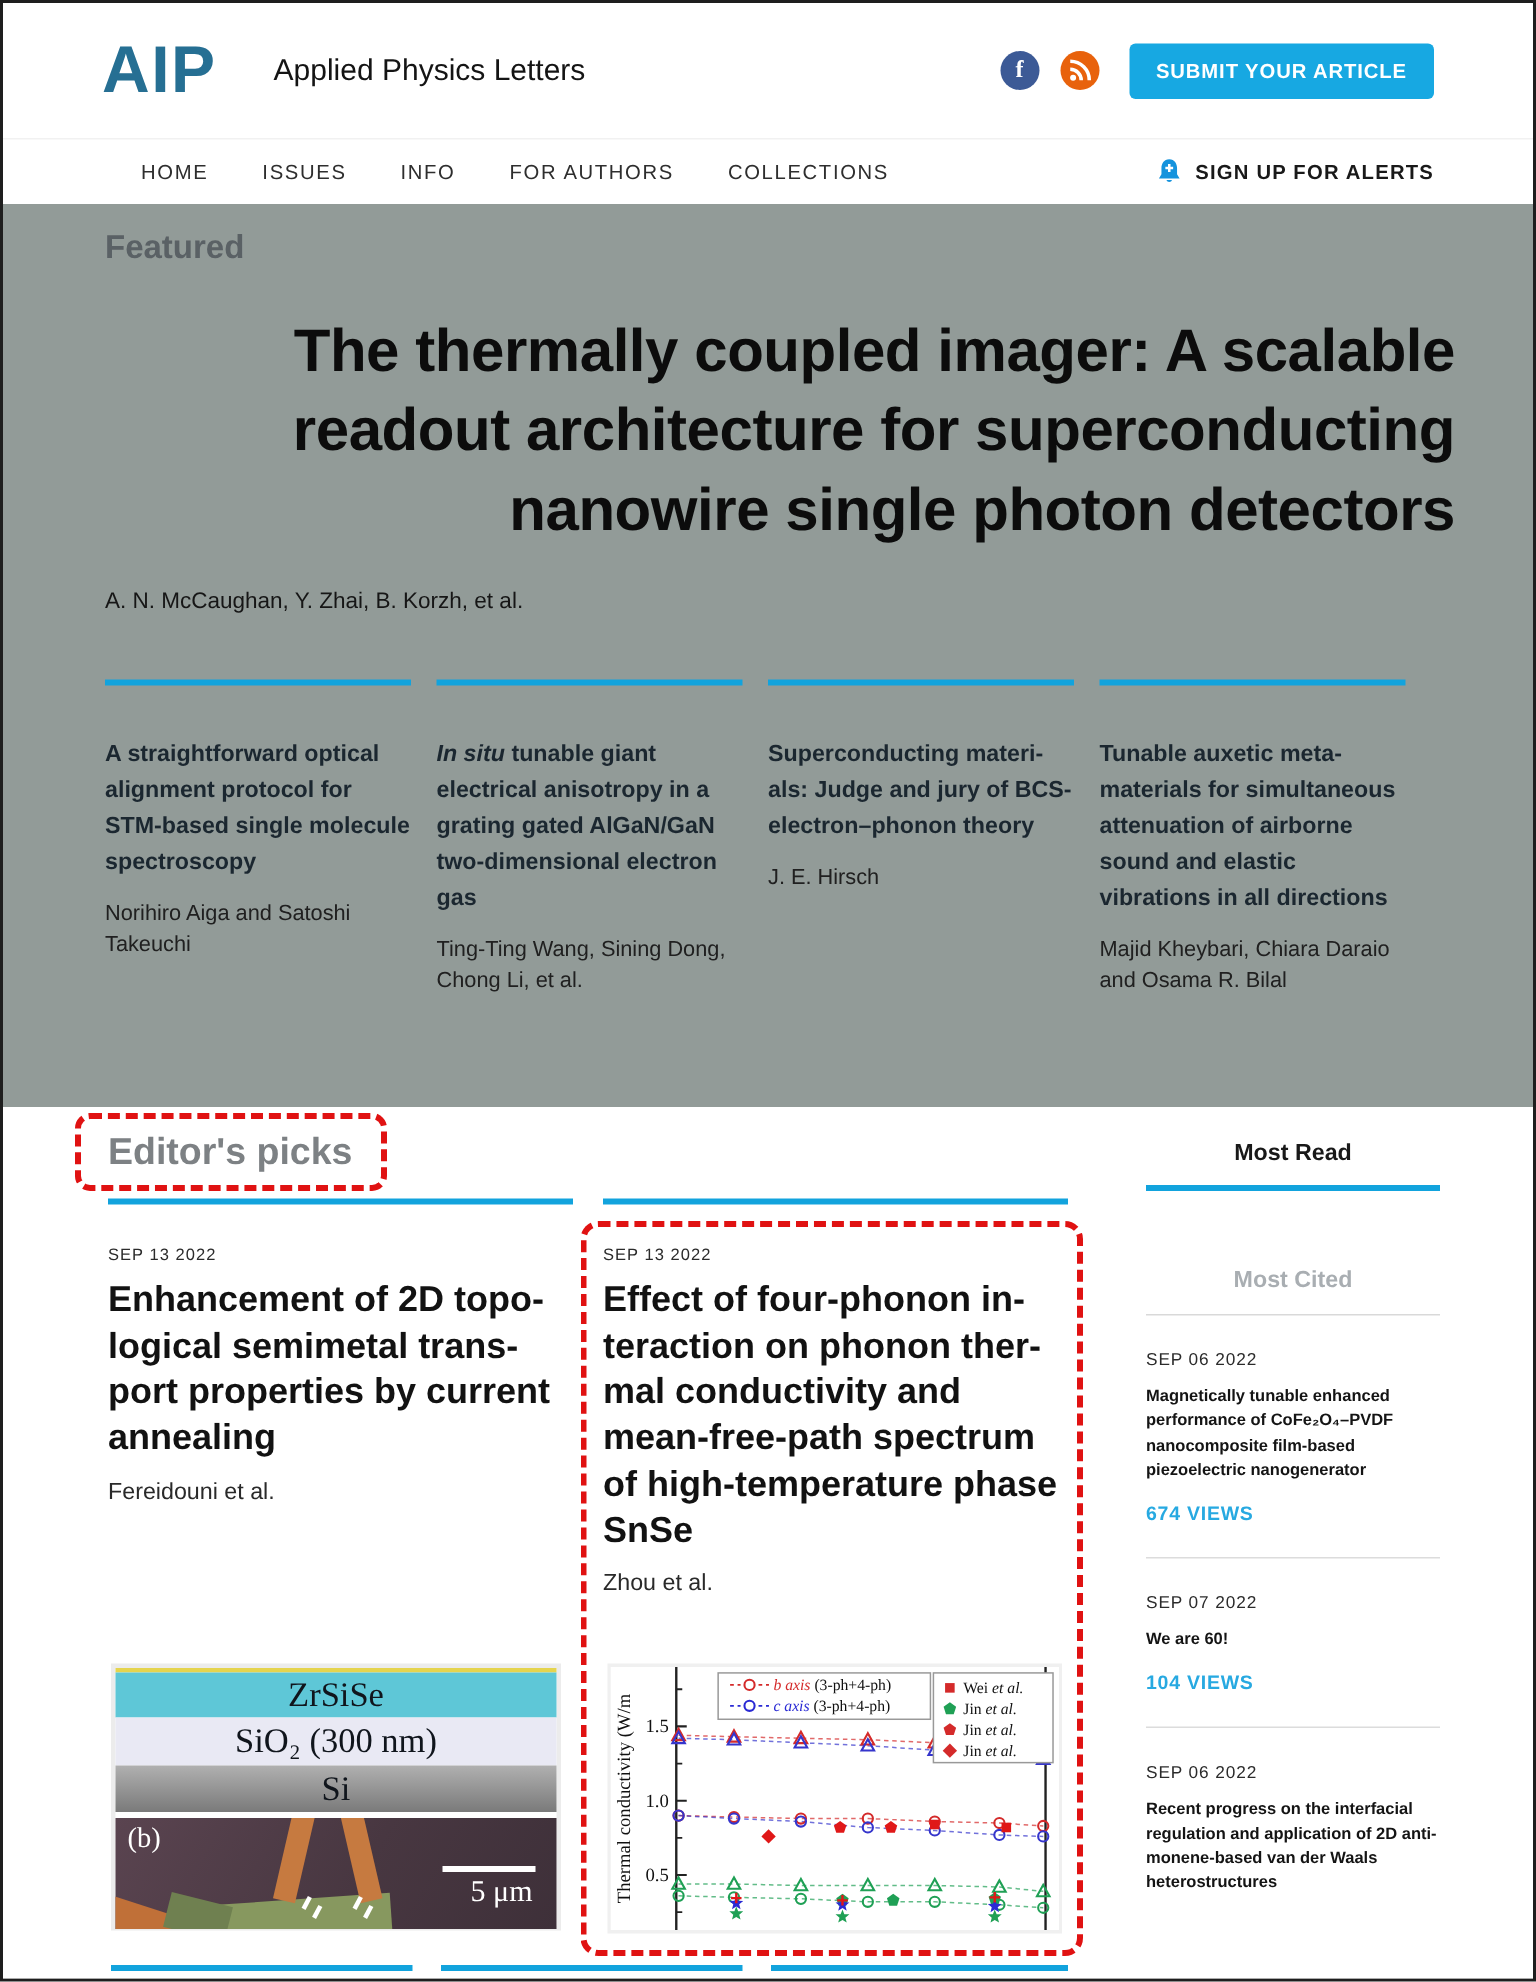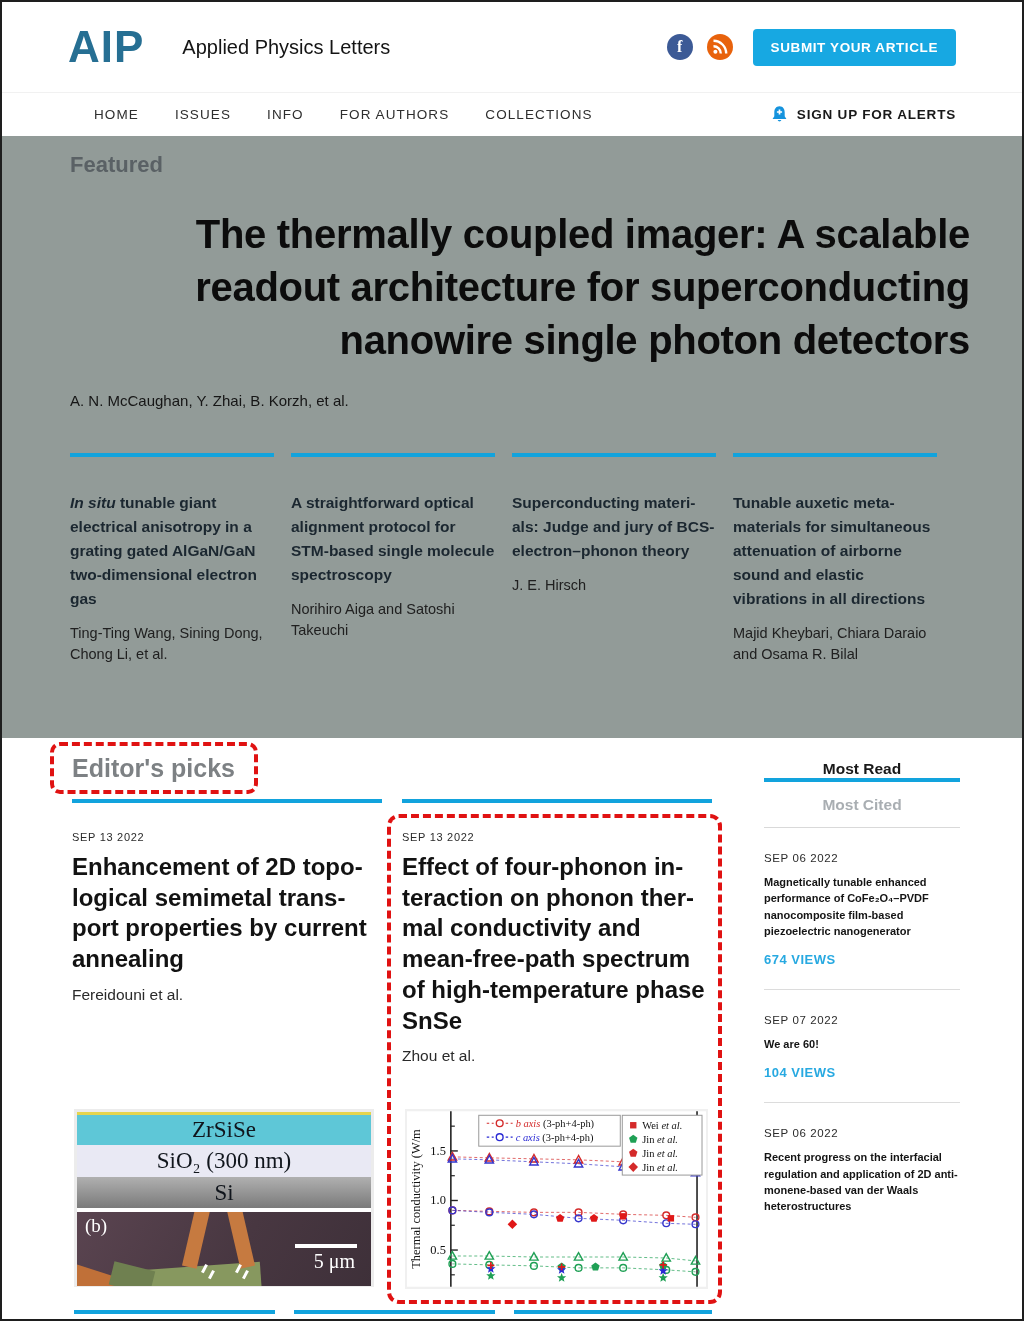--- a/index.html
+++ b/index.html
@@ -78,24 +78,24 @@
   .fk2 { left:34px; bottom:-4px; width:42px; height:24px; transform:rotate(14deg); background:#6f8050; }
   .wedge { position:absolute; left:-14px; bottom:-16px; width:70px; height:30px; background:#c07038; transform:rotate(18deg); }
   .wmark { position:absolute; width:2.5px; height:9px; background:#fff; transform:rotate(28deg); }
   .panel-label { position:absolute; left:8px; top:3px; font-size:19px; }
   .scalebar { position:absolute; right:14px; top:32px; width:62px; height:4px; background:#fff; }
   .scaletext { position:absolute; right:16px; top:38px; font-size:20px;margin-left:28px; }
   
   .figB { position:absolute; left:403px; top:371px; width:303px; height:180px; background:#f0f0f0; padding:2px; cursor:pointer; }
   
   .sidebar { position:absolute; left:762px; top:22px; width:196px; }
-  .tab-read { text-align:center; font-size:15.5px; font-weight:700; color:#191919; 
+  .tab-read { text-align:center; font-size:15.5px; font-weight:700; color:#191919; padding-bottom:12px;
     border-bottom:4px solid #12a3dd; cursor:pointer; }
   .tab-cited { text-align:center; font-size:15.5px; font-weight:700; color:#a9aeb2; padding:14px 0 13px;
-    border-bottom:1px solid #d9d9d9; cursor:pointer; }
+    border-bottom:1px solid #d9d9d9; cursor:pointer;margin-top:37px; }
   .sb-item { padding-top:24px; }
   .sb-date { font-size:11.5px; font-weight:500; letter-spacing:.6px; color:#2b2b2b; }
   .sb-title { margin-top:10px; font-size:11px; font-weight:700; line-height:1.48; color:#141414; cursor:pointer; }
   .sb-views { margin-top:13px; font-size:13px; font-weight:700; letter-spacing:.5px; color:#27a9e1; cursor:pointer; }
   .sb-div { margin-top:22px; border-bottom:1px solid #dcdcdc; }
   
   .botline { position:absolute; top:572px; height:4px; background:#12a3dd; }
   .bl1 { left:72px; width:201px; } .bl2 { left:292px; width:201px; } .bl3 { left:512px; width:198px; }
 </style>
 </head>
@@ -136,26 +136,26 @@
     <span>SIGN UP FOR ALERTS</span>
   </div>
 </div>
 
 <div class="hero">
   <div class="kicker">Featured</div>
   <div class="hero-title">The thermally coupled imager: A scalable readout architecture for superconducting nanowire single photon detectors</div>
   <div class="hero-authors">A. N. McCaughan, Y. Zhai, B. Korzh, et al.</div>
   <div class="hero-cards">
     <div class="hcard">
+      <div class="htitle"><span class="it"></span><span>A straightforward optical alignment protocol for STM-based single mole­cule spectroscopy</span></div>
+      <div class="hauth">Norihiro Aiga and Satoshi Takeuchi</div>
+    </div>
+    <div class="hcard">
       <div class="htitle"><span class="it">In situ </span><span>tunable giant electrical anisotropy in a grating gated AlGaN/GaN two-dimen­sional electron gas</span></div>
       <div class="hauth">Ting-Ting Wang, Sining Dong, Chong Li, et al.</div>
-    </div>
-    <div class="hcard">
-      <div class="htitle"><span class="it"></span><span>A straightforward optical alignment protocol for STM-based single mole­cule spectroscopy</span></div>
-      <div class="hauth">Norihiro Aiga and Satoshi Takeuchi</div>
     </div>
     <div class="hcard">
       <div class="htitle"><span class="it"></span><span>Superconducting materi­als: Judge and jury of BCS-electron–phonon theory</span></div>
       <div class="hauth">J. E. Hirsch</div>
     </div>
     <div class="hcard">
       <div class="htitle"><span class="it"></span><span>Tunable auxetic meta­materials for simultane­ous attenuation of air­borne sound and elastic vibrations in all directions</span></div>
       <div class="hauth">Majid Kheybari, Chiara Daraio and Osama R. Bilal</div>
     </div>
   </div>

